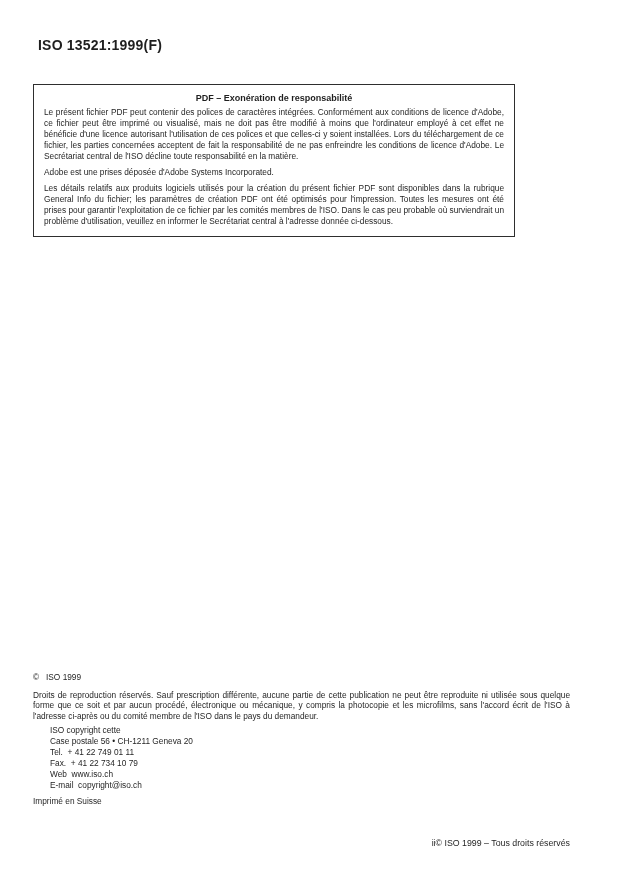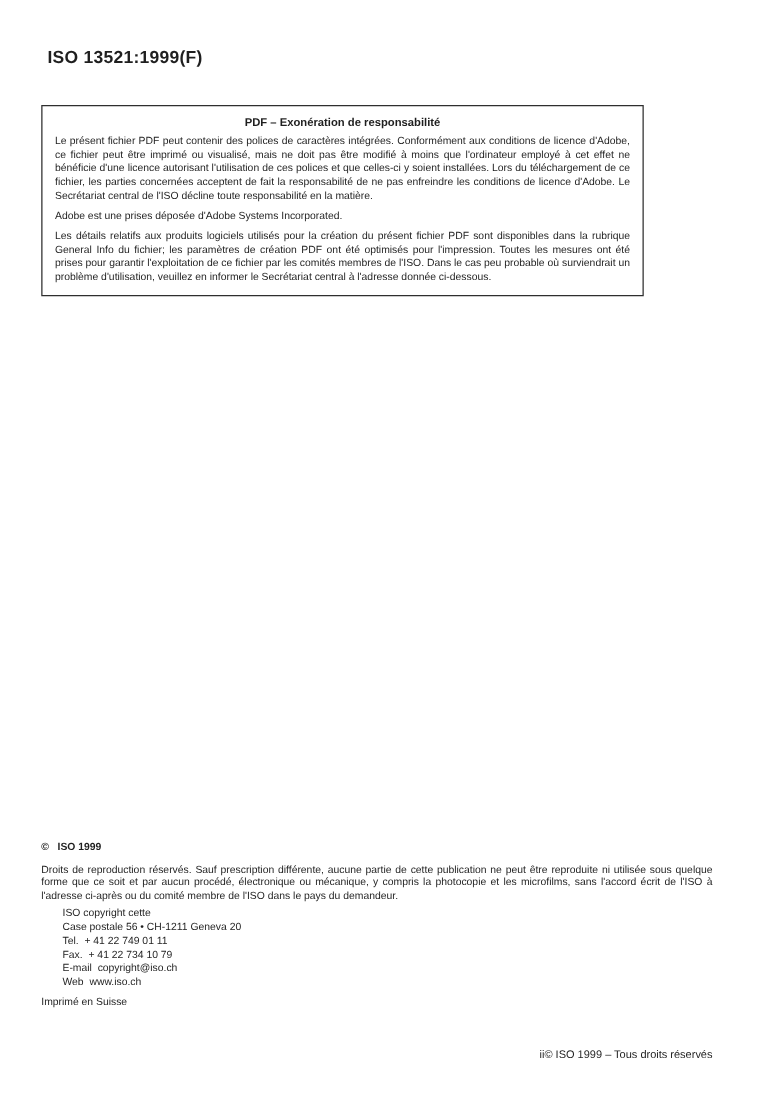--- a/index.html
+++ b/index.html
@@ -58,21 +58,20 @@
     position: absolute;
     top: 672px;
     left: 33px;
     width: 537px;
     font-size: 8.3px;
     line-height: 10.5px;
   }
   .copyright-symbol-line {
     margin: 0 0 7px 0;
     white-space: pre;
-    font-weight: bold;
   }
   .copyright-rights {
     margin: 0 0 4px 0;
     text-align: justify;
   }
   .address-block {
     margin: 3px 0 0 17px;
     line-height: 11px;
   }
   .address-block div {
@@ -109,22 +108,22 @@
   </section>
 
   <section class="copyright-section">
     <p class="copyright-symbol-line">©   ISO 1999</p>
     <p class="copyright-rights">Droits de reproduction réservés. Sauf prescription différente, aucune partie de cette publication ne peut être reproduite ni utilisée sous quelque forme que ce soit et par aucun procédé, électronique ou mécanique, y compris la photocopie et les microfilms, sans l'accord écrit de l'ISO à l'adresse ci-après ou du comité membre de l'ISO dans le pays du demandeur.</p>
     <div class="address-block">
       <div>ISO copyright cette</div>
       <div>Case postale 56 • CH-1211 Geneva 20</div>
       <div>Tel.  + 41 22 749 01 11</div>
       <div>Fax.  + 41 22 734 10 79</div>
+      <div>Web  www.iso.ch</div>
       <div>E-mail  copyright@iso.ch</div>
-      <div>Web  www.iso.ch</div>
     </div>
     <p class="printed-in">Imprimé en Suisse</p>
   </section>
 
   <footer class="page-footer">
     <span>ii</span>
     <span>© ISO 1999 – Tous droits réservés</span>
   </footer>
 
 </div>

